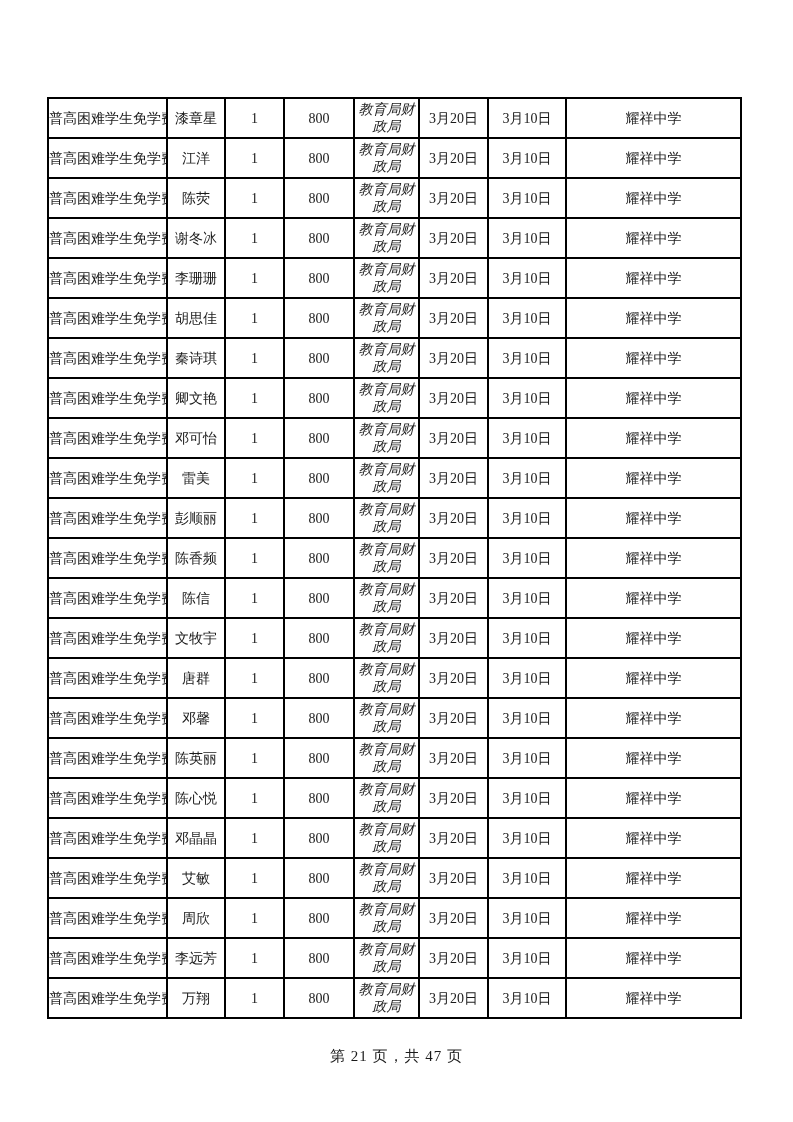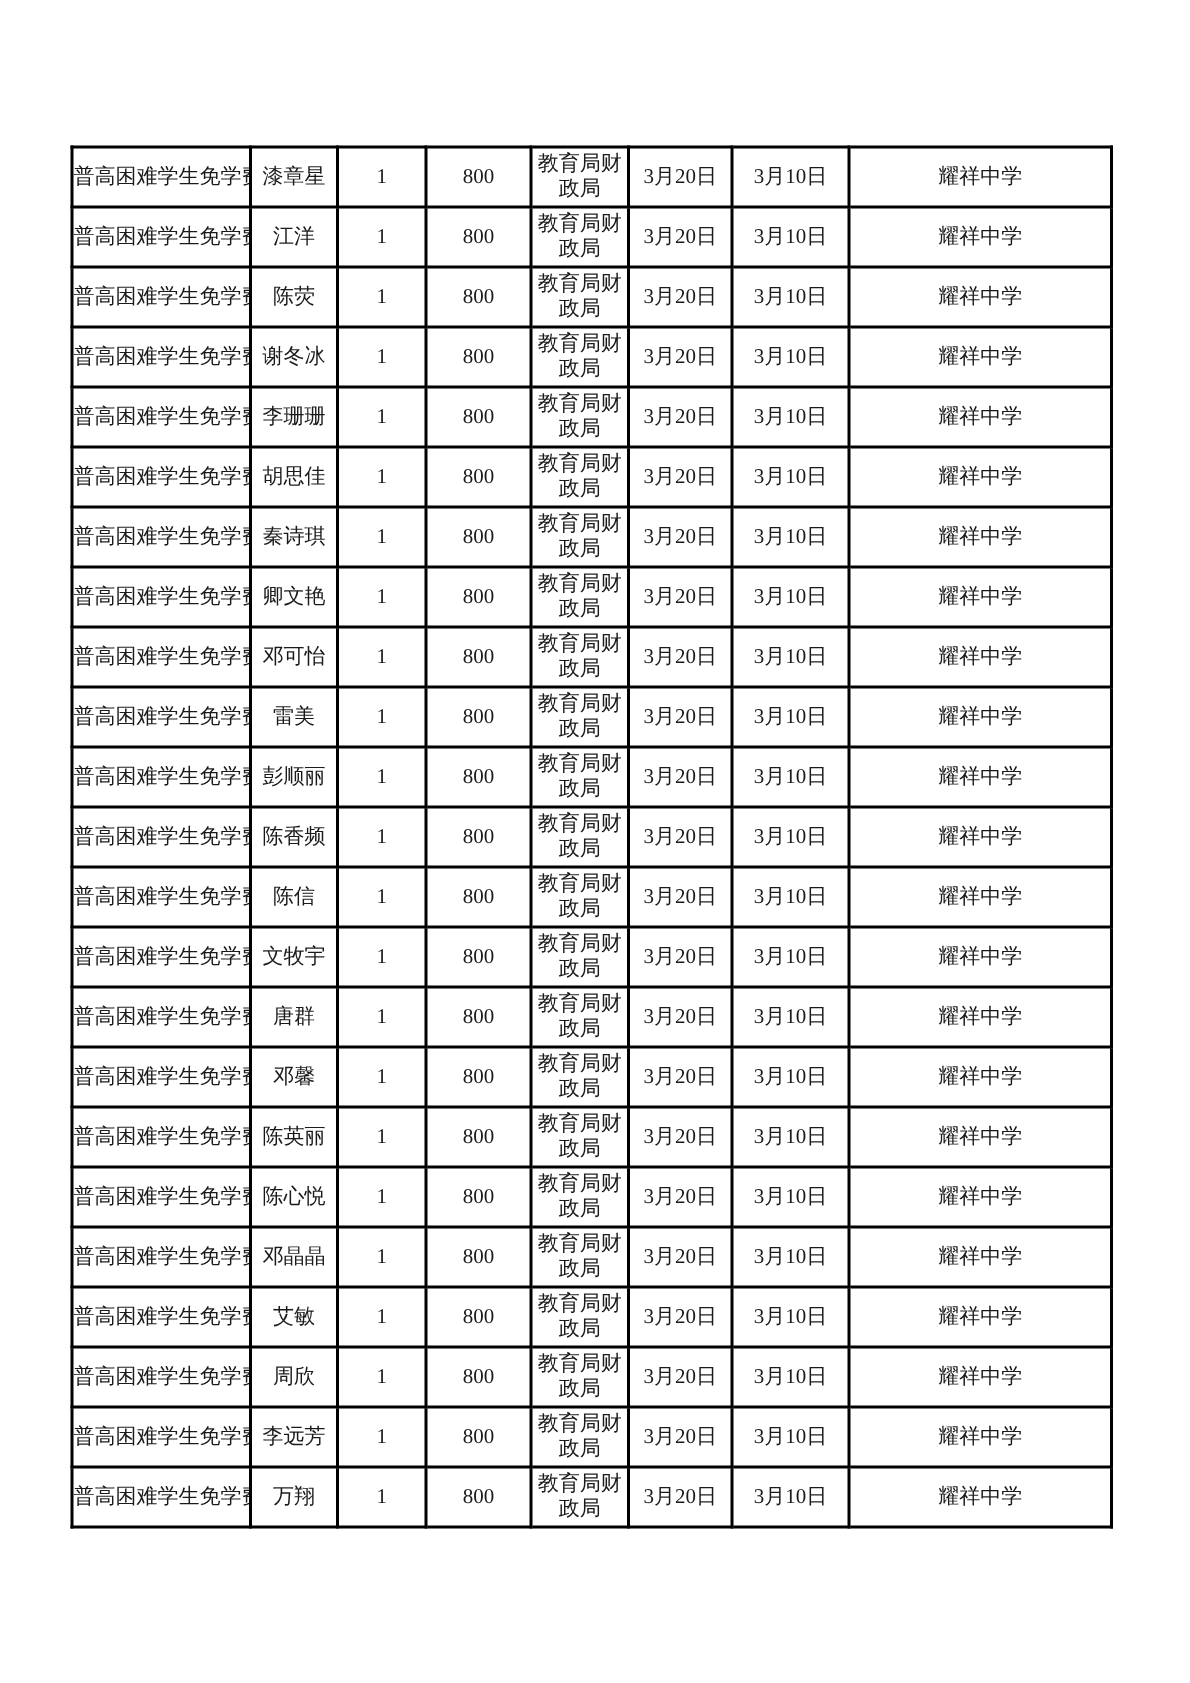--- a/index.html
+++ b/index.html
@@ -47,20 +47,21 @@
   }
   td.c-amount {
     font-family: Liberation Serif, serif;
     font-size: 15px;
     color: #000000;
   }
   td.c-agency {
     padding: 0 2px;
     word-break: break-all;
     line-height: 18px;
+    font-style: italic;
   }
   td.c-date { font-size: 14px; }
   td.c-school { font-size: 14px; }
   .footer {
     position: absolute;
     top: 1047px;
     left: 0;
     width: 793px;
     text-align: center;
     font-size: 15px;
@@ -333,14 +334,15 @@
     <td class="c-count">1</td>
     <td class="c-amount">800</td>
     <td class="c-agency">教育局财政局</td>
     <td class="c-date">3月20日</td>
     <td class="c-date">3月10日</td>
     <td class="c-school">耀祥中学</td>
   </tr>
 </tbody>
   </table>
 
+  <div class="footer">第 21 页，共 47 页</div>
 
 </div>
 
 </body></html>

